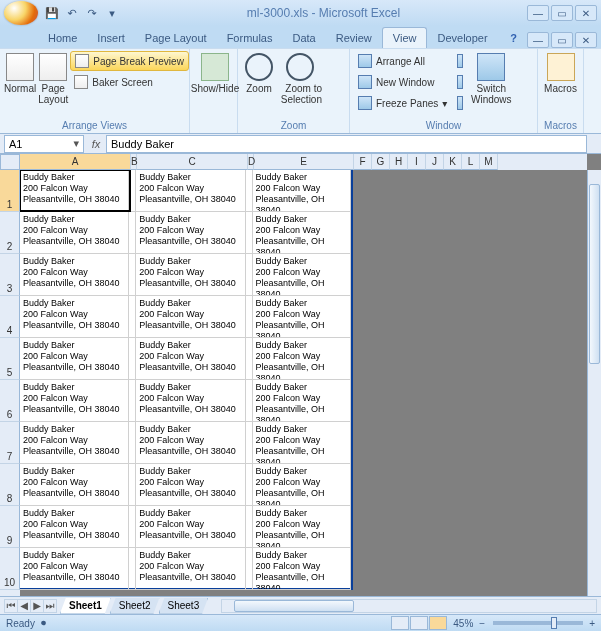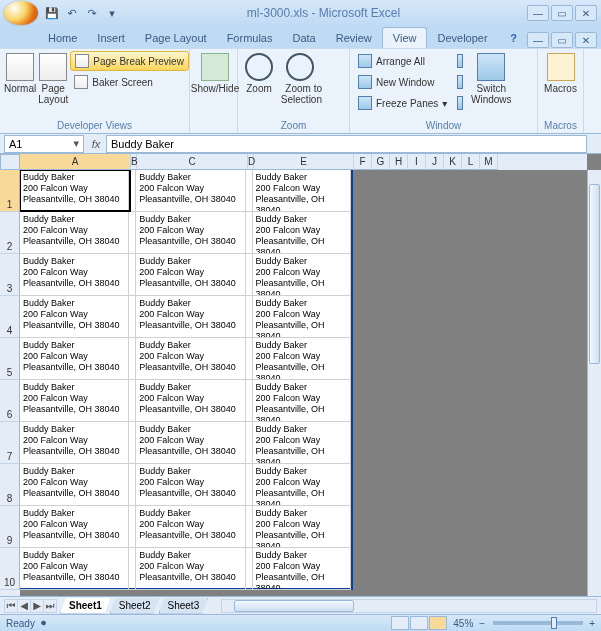--- a/index.html
+++ b/index.html
@@ -129,21 +129,21 @@
         <div class="smbtn active">
             <span class="smico ico-page"></span>
             <span>Page Break Preview</span>
           </div>
         <div class="smbtn">
             <span class="smico ico-page"></span>
             <span>Baker Screen</span>
           </div>
       </div>
     </div>
-    <div class="rgroup-label">Developer Views</div>
+    <div class="rgroup-label">Arrange Views</div>
   </div>
   <div class="rgroup" style="width:48px;">
     <div class="rgroup-body">
       <div class="bigbtn">
         <div class="ico" style="background:#d6e8d6;border:1px solid #8bb58b;"></div>
         <span>Show/Hide</span>
       </div>
     </div>
     <div class="rgroup-label">&nbsp;</div>
   </div>

